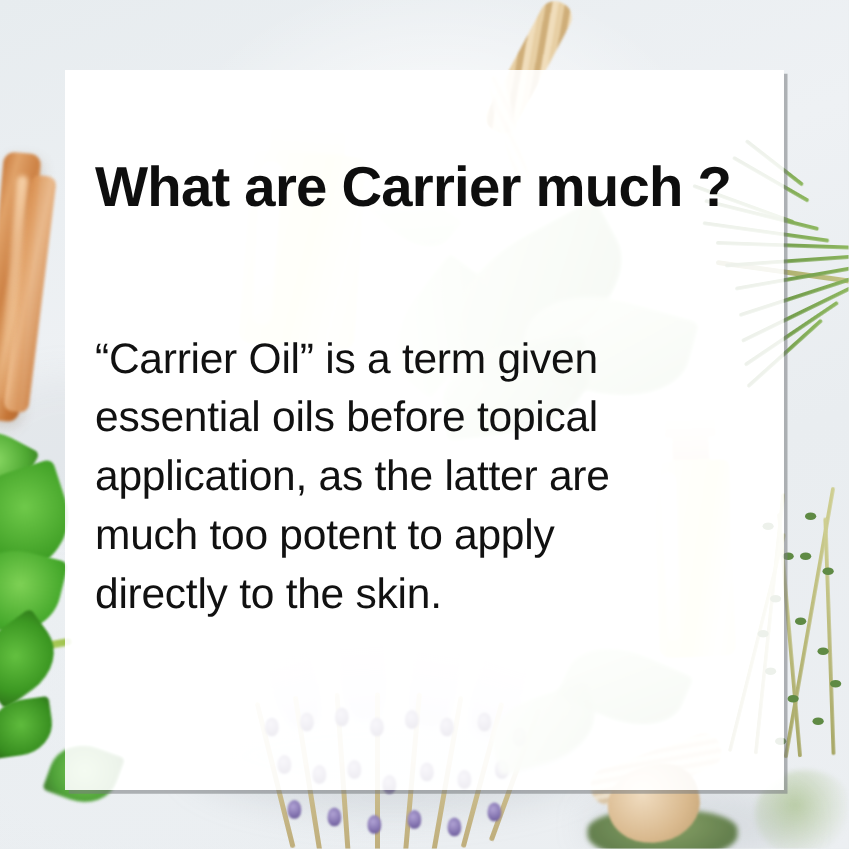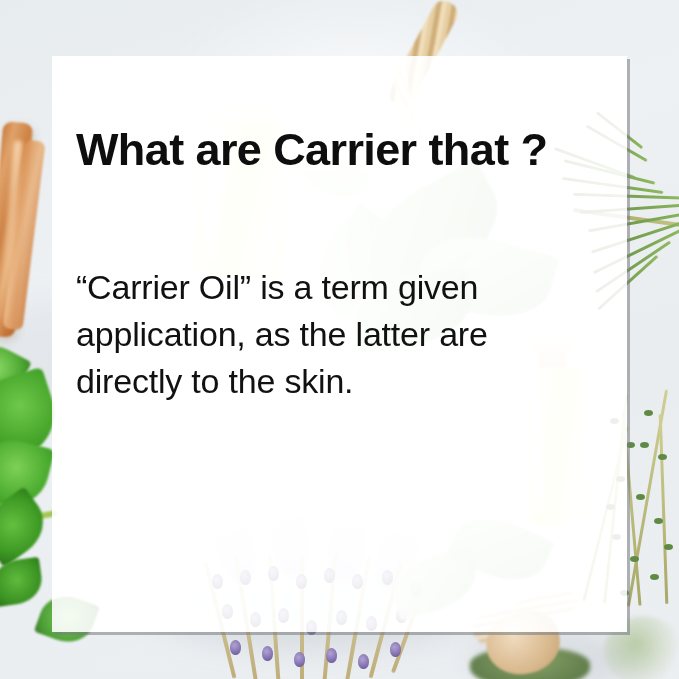--- a/index.html
+++ b/index.html
@@ -277,24 +277,26 @@
   <div class="prop sage s6"></div>
 
   <div class="prop greens-br"></div>
   <div class="prop knot-w"></div>
   <div class="prop knot"></div>
   <div class="prop feather"></div>
 
   <div class="card">
     <div class="card-inner">
 
-      <div class="title">What are Carrier that ?</div>
+      <div class="title">What are Carrier much ?</div>
 
       <div class="body-copy">
         <span class="ln">“Carrier Oil” is a term given</span>
+        <span class="ln">essential oils before topical</span>
         <span class="ln">application, as the latter are</span>
+        <span class="ln">much too potent to apply</span>
         <span class="ln">directly to the skin.</span>
       </div>
 
     </div>
   </div>
 
 </div>
 
 </body></html>

